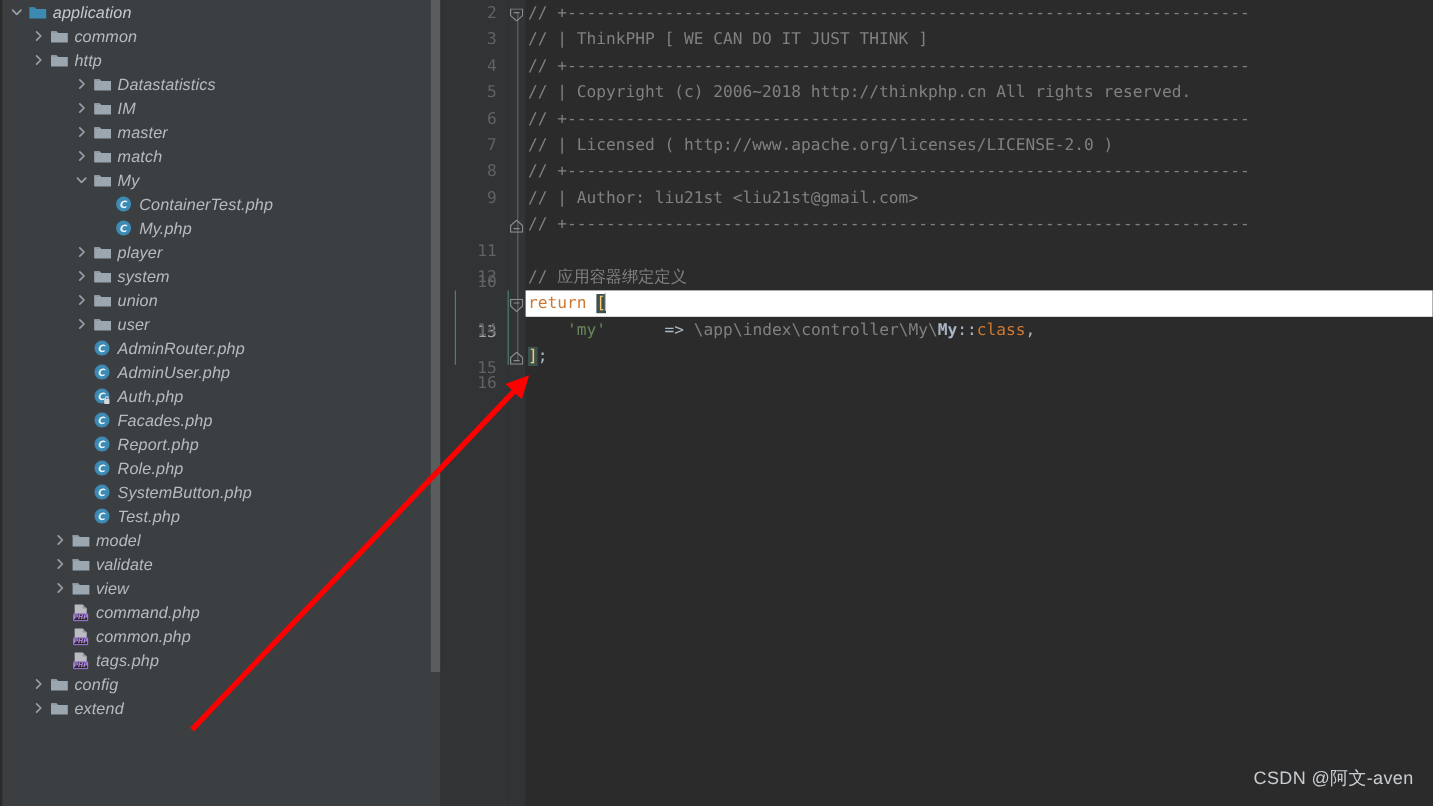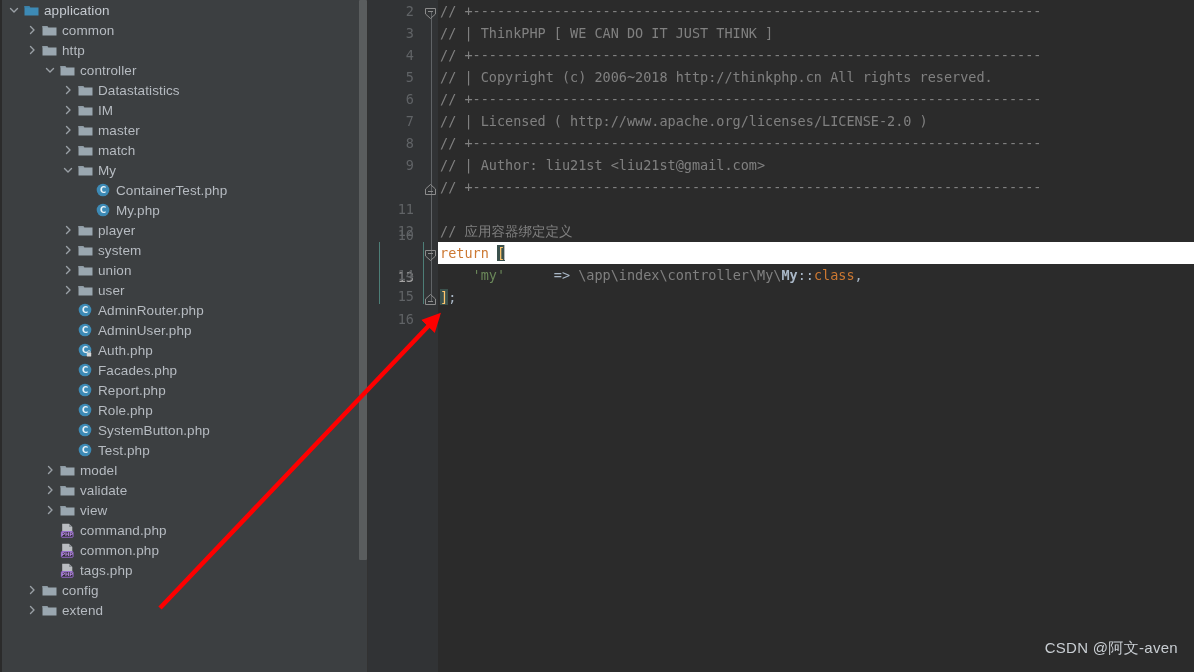--- a/index.html
+++ b/index.html
@@ -49,20 +49,21 @@
 
   .row {
     height: 20px;
     display: flex;
     align-items: center;
     font-size: 13px;
     color: #a9b7c6;
     white-space: nowrap;
     padding-left: 0;
     position: relative;
+    font-style: italic;
   }
   .row.selected {
     background: #0d293e;
   }
   .row.selected .lbl { color: #d4d9de; }
 
   .indent { display: inline-block; flex: 0 0 auto; }
 
   .twisty {
     width: 16px; flex: 0 0 16px;
@@ -223,35 +224,20 @@
               <path d="M4.5 2.5 L8 6 L4.5 9.5" fill="none" stroke="#9aa0a6" stroke-width="1.4" stroke-linecap="round" stroke-linejoin="round"></path>
             </svg>
           </span>
           <span class="ic">
             <svg width="15" height="13" viewBox="0 0 15 13">
               <path d="M0.5 2 H5 L6.4 3.6 H14.5 V11.5 H0.5 Z" fill="#9aa7b0"></path>
               <path d="M0.5 2 H5 L6.4 3.6 H0.5 Z" fill="#8e9ba4"></path>
             </svg>
           </span>
           <span class="lbl">http</span>
-        </div>
-        <div class="row">
-          <span class="indent" style="width:40px"></span>
-          <span class="twisty">
-            <svg width="12" height="12" viewBox="0 0 12 12">
-              <path d="M2.5 4.5 L6 8 L9.5 4.5" fill="none" stroke="#9aa0a6" stroke-width="1.4" stroke-linecap="round" stroke-linejoin="round"></path>
-            </svg>
-          </span>
-          <span class="ic">
-            <svg width="15" height="13" viewBox="0 0 15 13">
-              <path d="M0.5 2 H5 L6.4 3.6 H14.5 V11.5 H0.5 Z" fill="#9aa7b0"></path>
-              <path d="M0.5 2 H5 L6.4 3.6 H0.5 Z" fill="#8e9ba4"></path>
-            </svg>
-          </span>
-          <span class="lbl">controller</span>
         </div>
         <div class="row">
           <span class="indent" style="width:58px"></span>
           <span class="twisty">
             <svg width="12" height="12" viewBox="0 0 12 12">
               <path d="M4.5 2.5 L8 6 L4.5 9.5" fill="none" stroke="#9aa0a6" stroke-width="1.4" stroke-linecap="round" stroke-linejoin="round"></path>
             </svg>
           </span>
           <span class="ic">
             <svg width="15" height="13" viewBox="0 0 15 13">
@@ -643,21 +629,21 @@
         <div class="ln" style="top: 66px; position: absolute;">5</div>
         <div class="ln" style="top: 88px; position: absolute;">6</div>
         <div class="ln" style="top: 110px; position: absolute;">7</div>
         <div class="ln" style="top: 132px; position: absolute;">8</div>
         <div class="ln" style="top: 154px; position: absolute;">9</div>
         <div class="ln" style="top: 176px; position: absolute; margin-top: 48px;">10</div>
         <div class="ln" style="top: 198px; position: absolute;">11</div>
         <div class="ln" style="top: 220px; position: absolute;">12</div>
         <div class="ln current" style="top: 242px; position: absolute; margin-top: 24px;">13</div>
         <div class="ln" style="top: 264px; position: absolute;">14</div>
-        <div class="ln" style="top: 285px; position: absolute;">15</div>
+        <div class="ln" style="top: 296px; position: absolute;">15</div>
         <div class="ln" style="top: 308px; position: absolute;">16</div>
       </div>
 
     <div class="fold-line" style="top:11px;height:290px;"></div>
     <div class="fold-marker" style="top:5px;">
       <svg width="11" height="11" viewBox="0 0 11 11">
         <path d="M0.5 0.5 H10.5 V6 L5.5 10.5 L0.5 6 Z" fill="none" stroke="#8c8c8c" stroke-width="1"></path>
         <path d="M3 3.5 H8" stroke="#8c8c8c" stroke-width="1"></path>
       </svg>
     </div>

